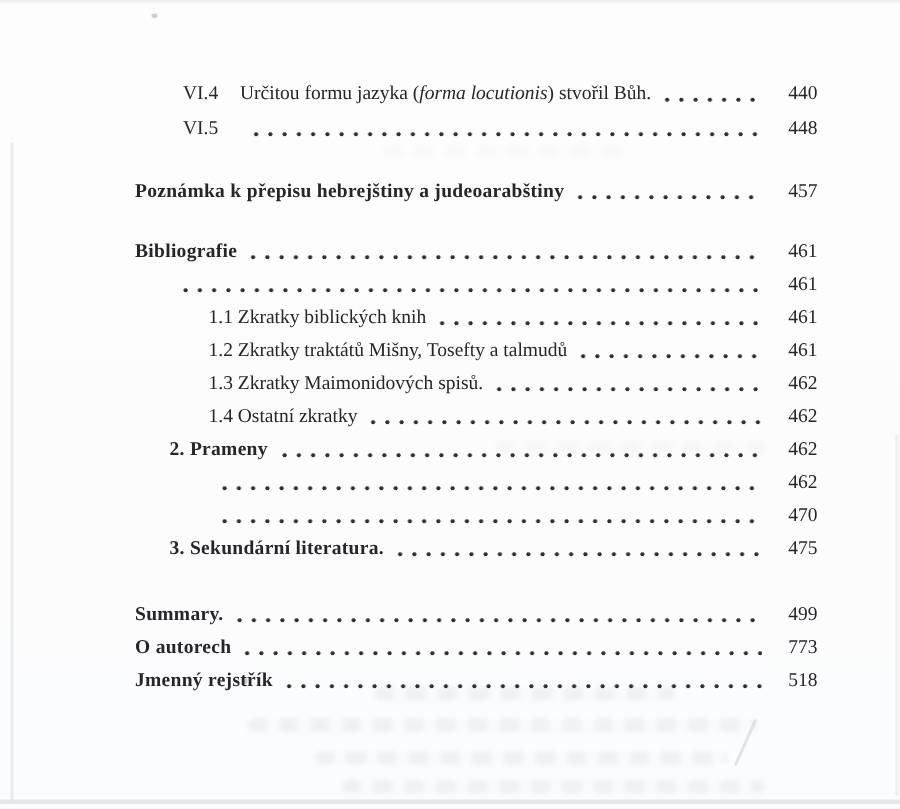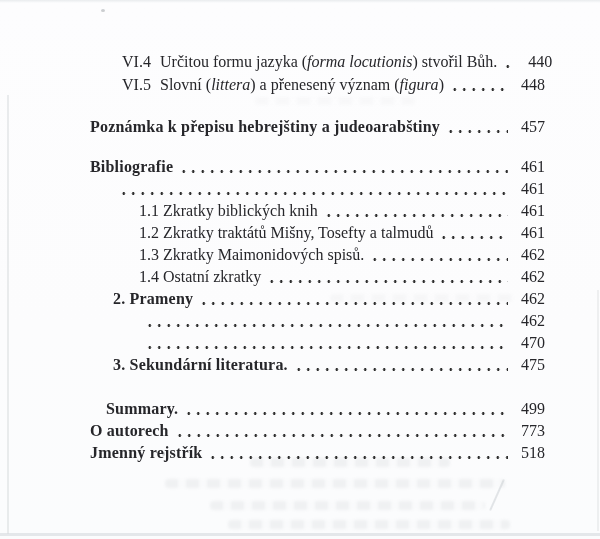--- a/index.html
+++ b/index.html
@@ -32,28 +32,28 @@
   .smudge.s1{top:458px;left:250px;width:200px;}
   .smudge.s2{top:479px;left:165px;width:340px;}
   .smudge.s3{top:501px;left:210px;width:275px;}
   .smudge.s4{top:520px;left:228px;width:282px;}
   .smudge.s5{top:294px;left:330px;width:185px;height:8px;opacity:.14;}
   .smudge.s6{top:97px;left:255px;width:160px;height:8px;opacity:.11;}
   .hairline{position:absolute;top:478px;left:496px;width:2px;height:34px;
     background:#c9ced2;opacity:.5;transform:rotate(24deg);border-radius:2px;filter:blur(.4px);}
   
   .toc{position:absolute;left:90px;right:55px;top:50px;}
-  .toc-row{display:flex;height:22px;font-size:16px;line-height:22px;white-space:nowrap;}
+  .toc-row{display:flex;height:22px;font-size:13px;line-height:22px;white-space:nowrap;}
   .toc-row.lvl-num{height:23px;line-height:23px;}
   .toc-row.lvl-1{padding-left:23px;}
   .toc-row.lvl-2{padding-left:49px;}
   .toc-row.bold .label, .toc-row.bold .num{font-weight:bold;letter-spacing:.2px;}
   .gap-a{margin-top:20px;}
   .gap-b{margin-top:18px;}
-  .gap-c{margin-top:22px;margin-left:16px;}
+  .gap-c{margin-top:22px;}
   .num{flex:none;margin-left:32px;width:38px;}
   .label{flex:none;}
   .label i{font-style:italic;text-align:right;}
   .dots{
     flex:1;min-width:12px;height:5px;
     align-self:flex-end;margin:0 6px 4.5px 6px;
     background-image:radial-gradient(circle,#2e2e2e 1.2px,rgba(0,0,0,0) 1.55px);
     background-size:9.5px 5px;background-position:0 50%;background-repeat:repeat-x;
   }
   .pg{flex:none;min-width:31px;text-align:right;font-weight:normal;}
@@ -78,21 +78,20 @@
 
   <div class="toc">
       <div class="toc-row lvl-num">
         <span class="num">VI.4</span>
         <span class="label"><span>Určitou formu jazyka (</span><i>forma locutionis</i><span>) stvořil Bůh.</span></span>
         <span class="dots"></span>
         <span class="pg">440</span>
       </div>
       <div class="toc-row lvl-num">
         <span class="num">VI.5</span>
-        <span class="label"><span>Slovní (</span><i>littera</i><span>) a přenesený význam (</span><i>figura</i><span>)</span></span>
         <span class="dots"></span>
         <span class="pg">448</span>
       </div>
       <div class="toc-row lvl-0 bold gap-a">
         <span class="label">Poznámka k přepisu hebrejštiny a judeoarabštiny</span>
         <span class="dots"></span>
         <span class="pg">457</span>
       </div>
       <div class="toc-row lvl-0 bold gap-b">
         <span class="label">Bibliografie</span>

